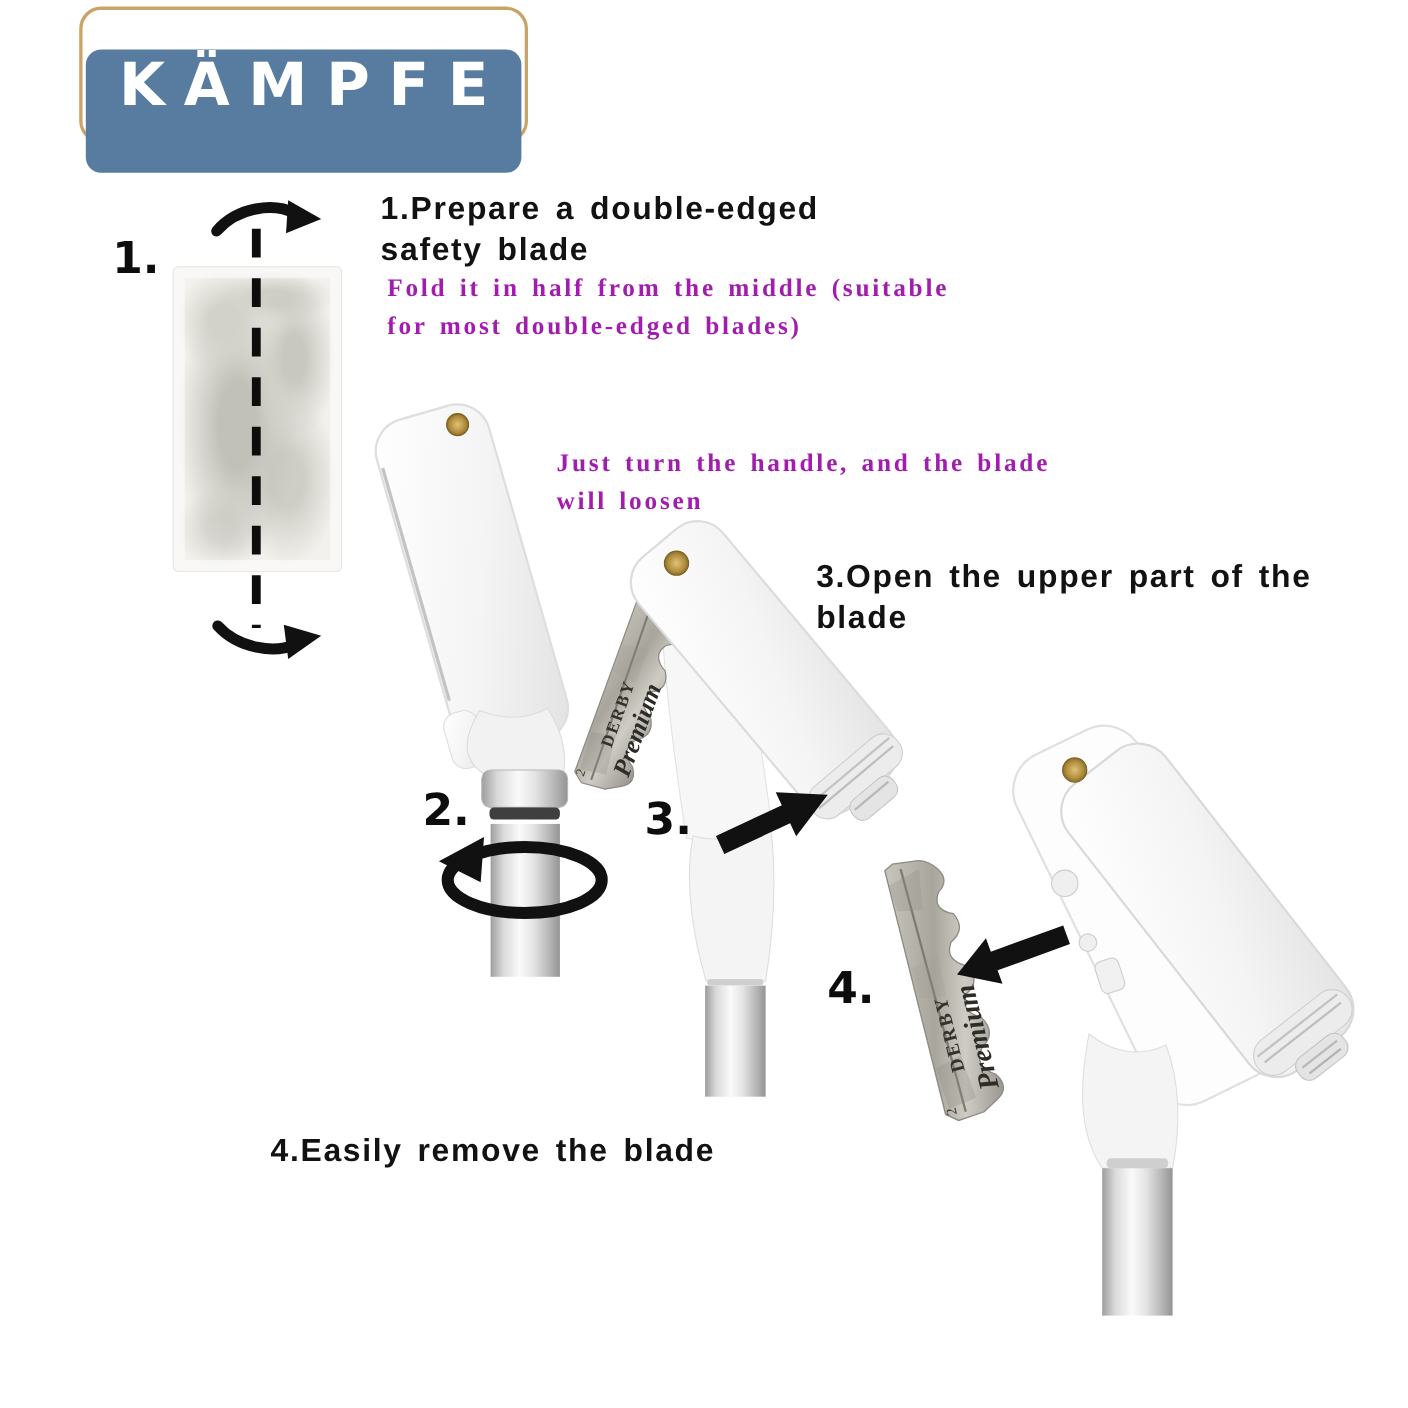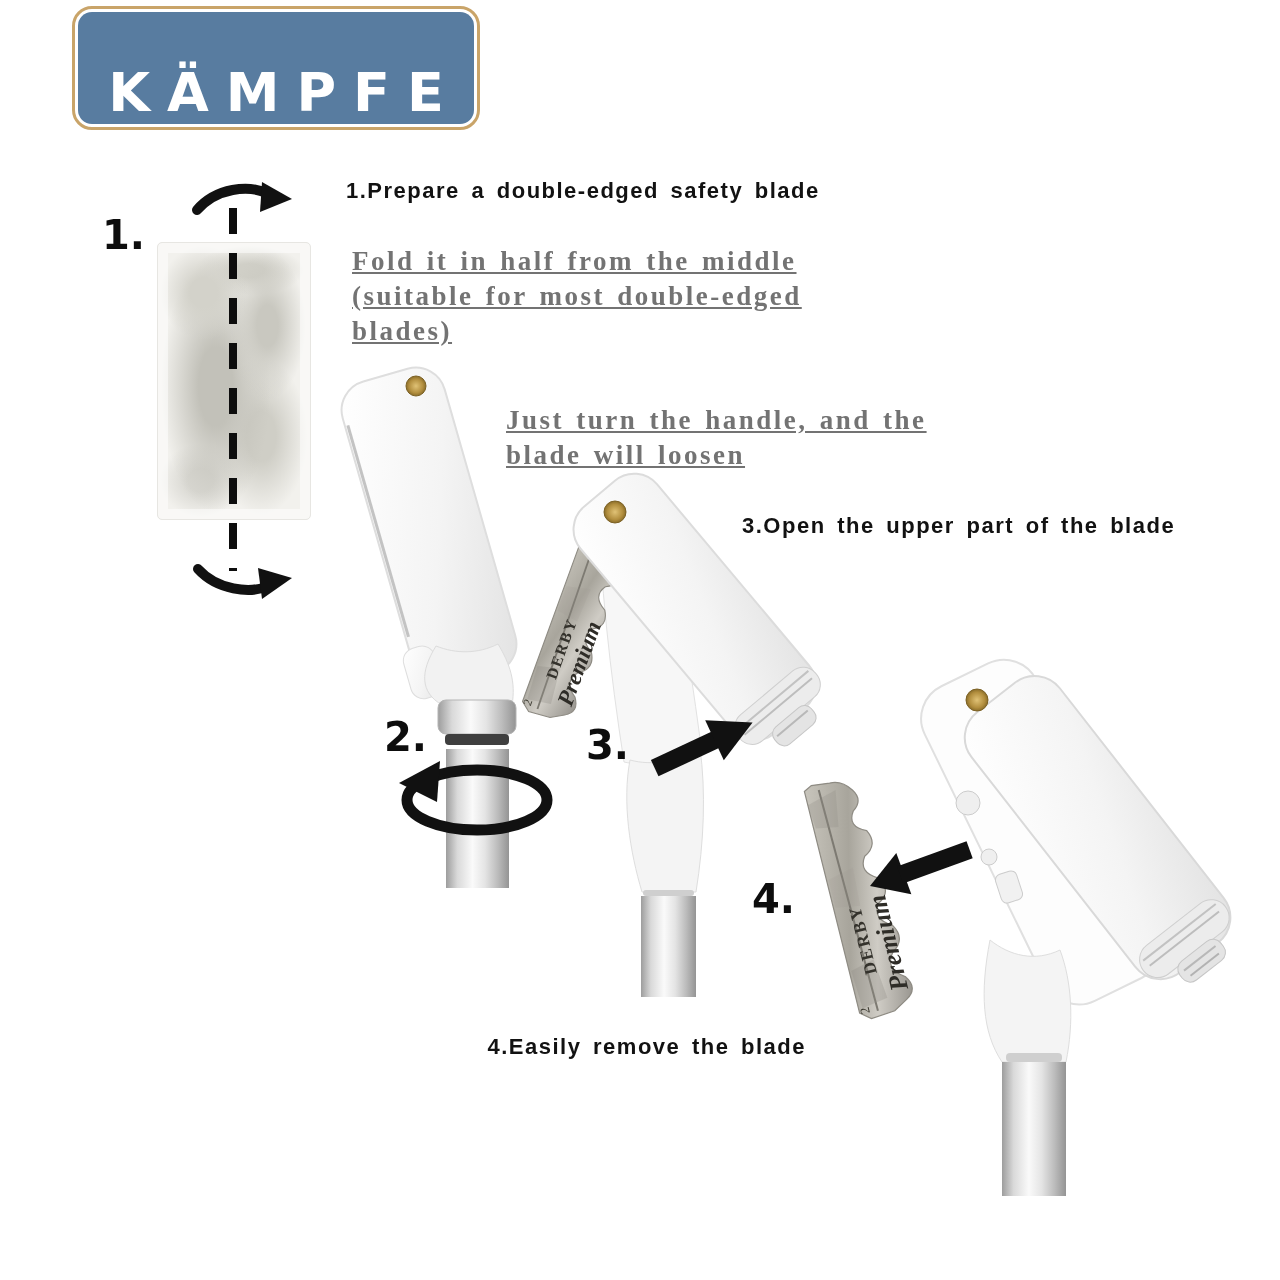--- a/index.html
+++ b/index.html
@@ -1,30 +1,30 @@
 <!DOCTYPE html>
 <html><head>
 <meta charset="utf-8">
 <style>
   html,body{margin:0;padding:0;background:#ffffff;}
   #canvas{position:relative;width:1280px;height:1280px;background:#ffffff;overflow:hidden;
           font-family:"Liberation Sans",sans-serif;}
   .abs{position:absolute;}
   .txt{z-index:30;color:#121212;}
-  .heading{font-family:"Liberation Sans",sans-serif;font-weight:800;font-size:22px;
+  .heading{font-family:"Liberation Sans",sans-serif;font-weight:800;font-size:29px;
            line-height:37px;letter-spacing:1.5px;word-spacing:4px;color:#121212;}
-  .body{font-family:"Liberation Serif",serif;font-weight:700;font-size:27px;
-        line-height:35px;letter-spacing:2.5px;word-spacing:3px;color:#737373;text-decoration:underline;}
+  .body{font-family:"Liberation Serif",serif;font-weight:700;font-size:23px;
+        line-height:35px;letter-spacing:2.5px;word-spacing:3px;color:#a21caf;}
   .numLabel{font-family:"DejaVu Sans",sans-serif;font-weight:800;font-size:40px;color:#0d0d0d;}
   
   .logo-outer{left:72px;top:6px;width:408px;height:124px;z-index:20;
               border:3px solid #c9a469;border-radius:20px;background:#ffffff;
               box-sizing:border-box;padding:3px;}
   .logo-inner{width:100%;height:100%;background:#587ca0;border-radius:14px;
-              display:flex;align-items:flex-end;justify-content:center;}
+              display:flex;align-items:flex-start;justify-content:center;margin-top:33px;}
   .logo-text{font-family:"DejaVu Sans",sans-serif;font-weight:700;font-size:54px;
              color:#ffffff;letter-spacing:17px;padding-left:17px;}
   
   .wrapBlade{left:157px;top:242px;width:152px;height:276px;z-index:5;border-radius:5px;
      border:1px solid #e7e6e2;
      background-color:#f2f1ed;
      background-image:
        radial-gradient(closest-side at 30% 18%, #d3d2ca 30%, rgba(211,210,202,0) 95%),
        radial-gradient(closest-side at 72% 30%, #c9c8c0 25%, rgba(201,200,192,0) 90%),
        radial-gradient(closest-side at 38% 52%, #c2c1b9 30%, rgba(194,193,185,0) 95%),
@@ -180,15 +180,15 @@
   <div class="abs txt heading" style="left:346px;top:172px;width:500px;">1.Prepare a double-edged safety blade</div>
   <div class="abs txt body" style="left:352px;top:244px;width:520px;">Fold it in half from the middle (suitable for most double-edged blades)</div>
 
   <div class="abs txt numLabel" style="left:384px;top:714px;">2.</div>
   <div class="abs txt body" style="left:506px;top:403px;width:470px;">Just turn the handle, and the blade will loosen</div>
 
   <div class="abs txt numLabel" style="left:586px;top:722px;">3.</div>
   <div class="abs txt heading" style="left:742px;top:507px;width:500px;">3.Open the upper part of the blade</div>
 
   <div class="abs txt numLabel" style="left:752px;top:876px;">4.</div>
-  <div class="abs txt heading" style="left:246px;top:1028px;width:560px;text-align:right;">4.Easily remove the blade</div>
+  <div class="abs txt heading" style="left:246px;top:1028px;width:560px;">4.Easily remove the blade</div>
 
 </div>
 
 </body></html>

